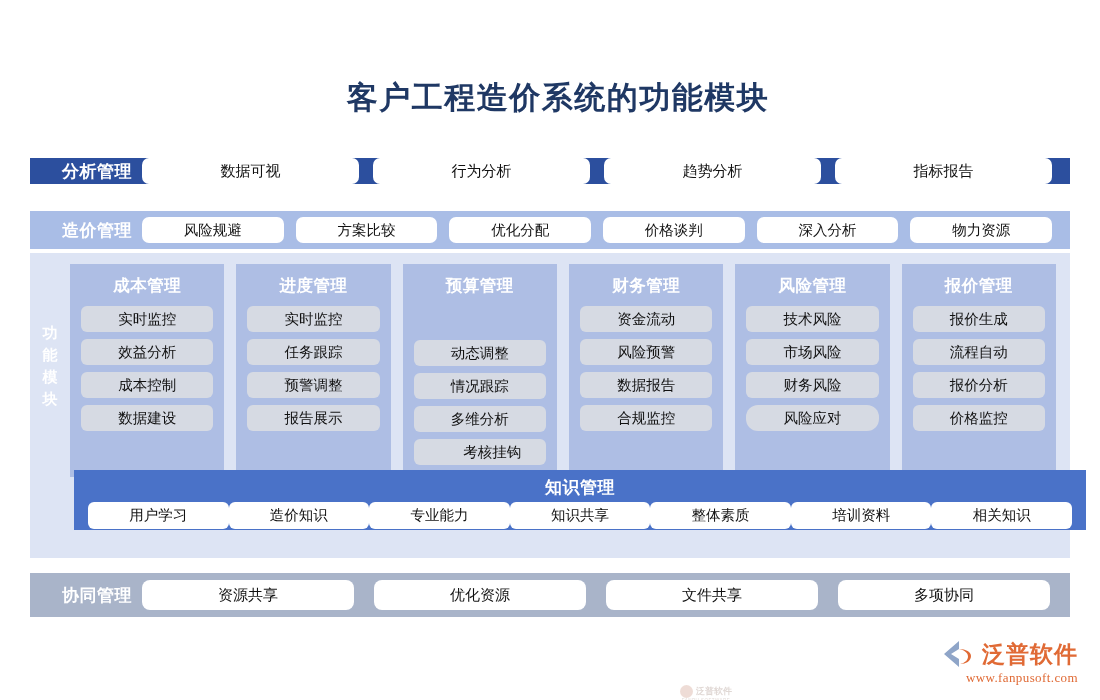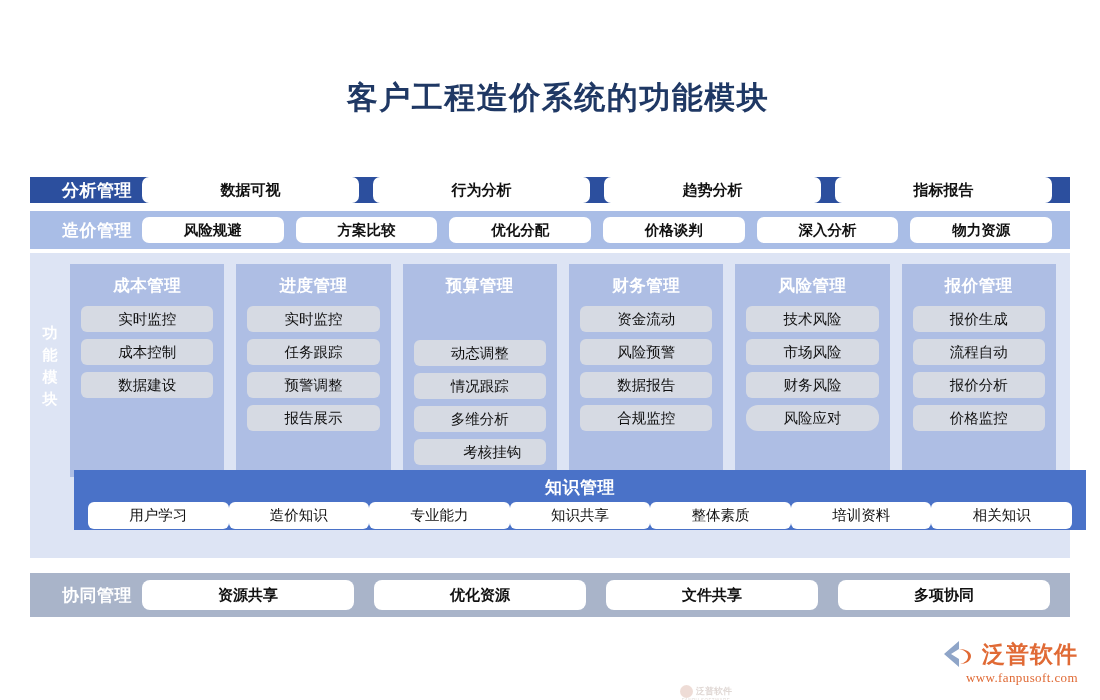--- a/index.html
+++ b/index.html
@@ -56,36 +56,35 @@
     color: #ffffff;
     padding-left: 32px;
     padding-right: 10px;
     white-space: nowrap;
     letter-spacing: 0.5px;
   }
   .band-items {
     flex: 1 1 auto;
     display: flex;
     align-items: center;
-    font-weight: bold;
   }
 
   .pill {
     background: #ffffff;
     border-radius: 7px;
     text-align: center;
     font-size: 15px;
     color: #111111;
     white-space: nowrap;
     box-sizing: border-box;
   }
 
   
   .band-analysis {
-    top: 177px;
+    top: 158px;
     height: 26px;
     background: #2c4f9e;
   }
   .band-analysis .band-items {
     justify-content: space-between;
     padding-right: 18px;
     gap: 14px;
   }
   .band-analysis .pill {
     flex: 1 1 0;
@@ -320,20 +319,21 @@
         <span>模</span>
         <span>块</span>
       </div>
 
       <div class="columns">
 
         <div class="mod-col" style="background: rgb(174, 190, 228);">
           <div class="mod-col-title">成本管理</div>
           <div class="mod-items">
             <div class="mod-chip" style="background: rgb(214, 218, 227);">实时监控</div>
+            <div class="mod-chip" style="background: rgb(214, 218, 227);">效益分析</div>
             <div class="mod-chip" style="background: rgb(214, 218, 227);">成本控制</div>
             <div class="mod-chip" style="background: rgb(214, 218, 227);">数据建设</div>
           </div>
         </div>
 
         <div class="mod-col" style="background: rgb(174, 190, 228);">
           <div class="mod-col-title">进度管理</div>
           <div class="mod-items">
             <div class="mod-chip" style="background: rgb(214, 218, 227);">实时监控</div>
             <div class="mod-chip" style="background: rgb(214, 218, 227);">任务跟踪</div>

